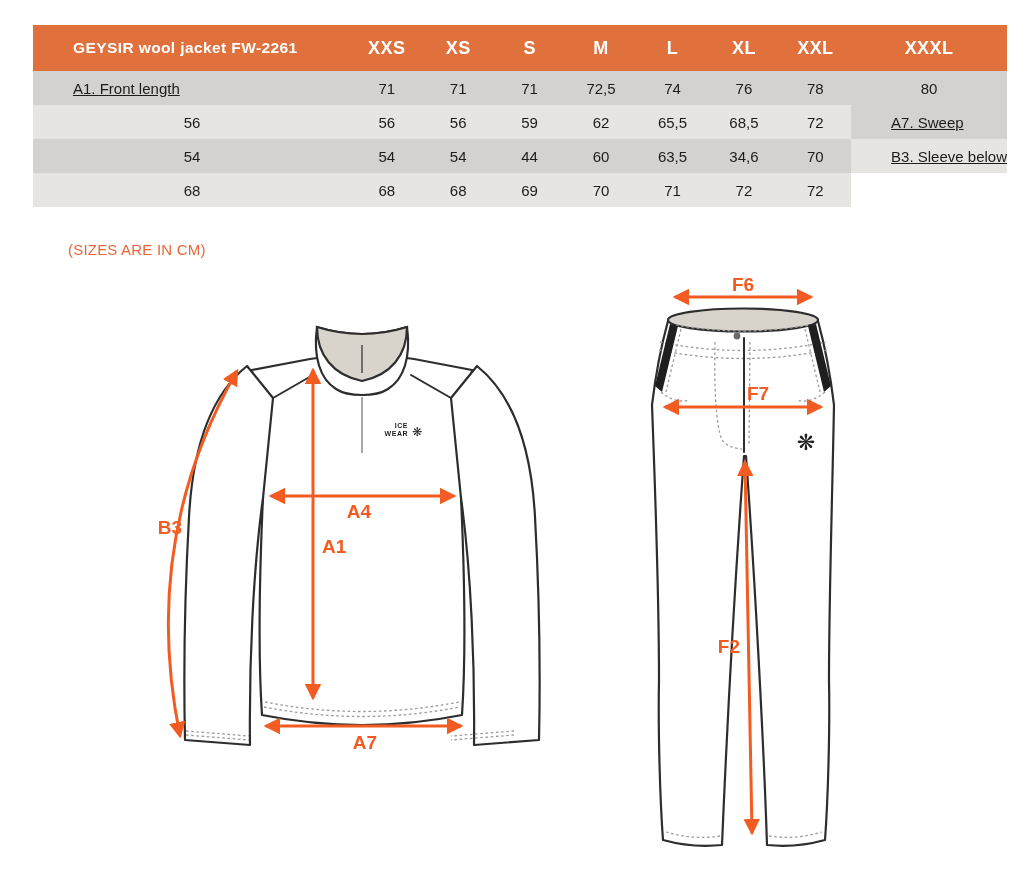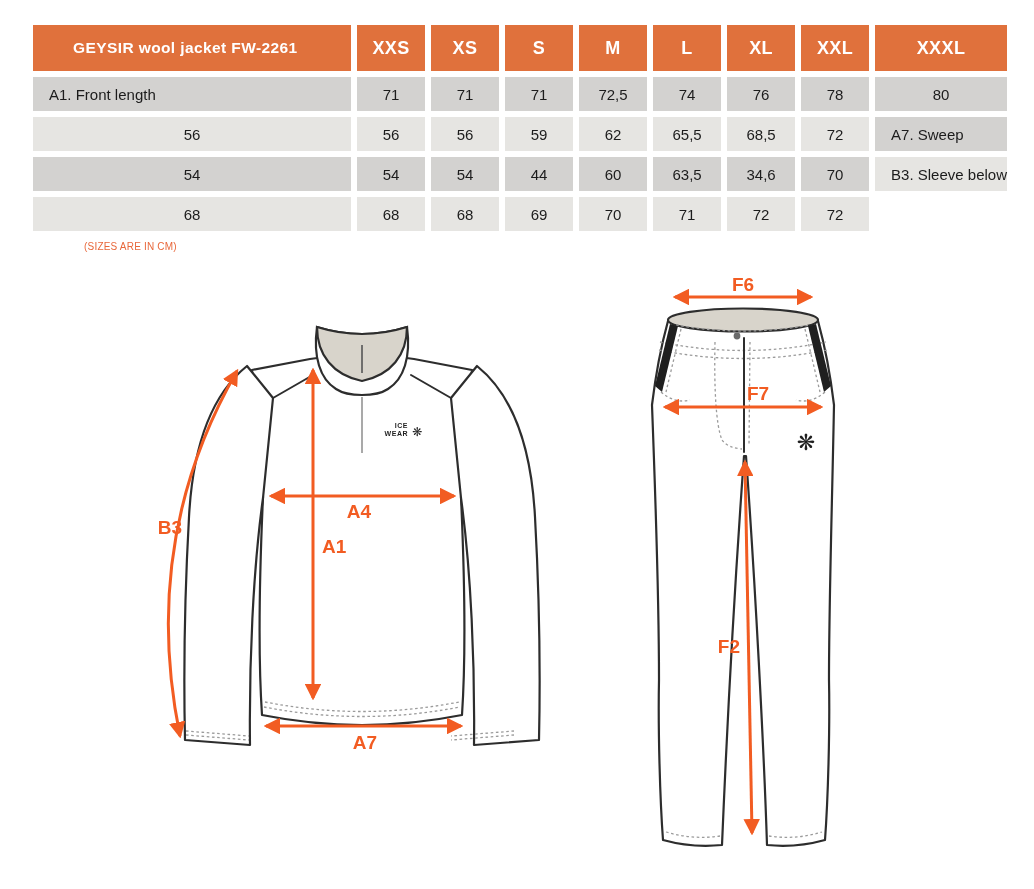--- a/index.html
+++ b/index.html
@@ -5,39 +5,39 @@
   html,body{margin:0;padding:0;}
   body{
     width:1034px;height:889px;background:#ffffff;overflow:hidden;position:relative;
     font-family:"Liberation Sans",sans-serif;
   }
   .canvas{position:absolute;inset:0;}
 
   
   .size-table{
     position:absolute;left:33px;top:25px;width:974px;
-    display:grid;grid-template-columns:318px repeat(8,1fr);gap:6px;
+    display:grid;grid-template-columns:318px repeat(8,1fr);
   }
   .cell{
     display:flex;align-items:center;justify-content:center;
     font-size:15px;color:#1c1c1c;height:34px;white-space:nowrap;
   }
   .cell.head{
     background:var(--headerOrange);color:#ffffff;font-weight:700;
     height:46px;font-size:18px;letter-spacing:.4px;
   }
   .cell.title{justify-content:flex-start;padding-left:40px;font-size:15.5px;}
-  .cell.label{justify-content:flex-start;padding-left:16px;}
+  .cell.label{justify-content:flex-start;padding-left:40px;text-decoration:underline;}
   .cell.dark{background:var(--rowDark);}
   .cell.light{background:var(--rowLight);}
 
   
   .note{
     position:absolute;left:68px;top:241px;
-    color:var(--noteOrange);font-size:10px;letter-spacing:.2px;margin-left:16px;
+    color:var(--noteOrange);font-size:15px;letter-spacing:.2px;
   }
 
   
   svg{position:absolute;overflow:visible;}
   .svg-jacket{left:140px;top:295px;width:420px;height:465px;}
   .svg-pants{left:630px;top:280px;width:300px;height:580px;}
 
   .outline{fill:#ffffff;stroke:var(--lineDark);stroke-width:2.2;stroke-linejoin:round;stroke-linecap:round;}
   .seam{fill:none;stroke:var(--lineDark);stroke-width:2;stroke-linejoin:round;stroke-linecap:round;}
   .innerfill{fill:var(--innerFill);stroke:var(--lineDark);stroke-width:2.2;}

